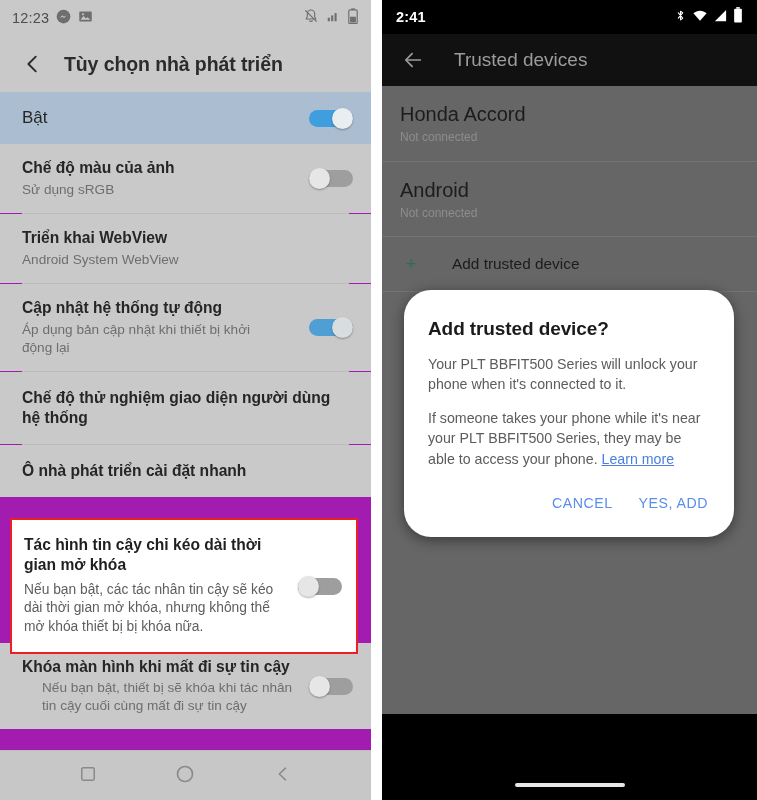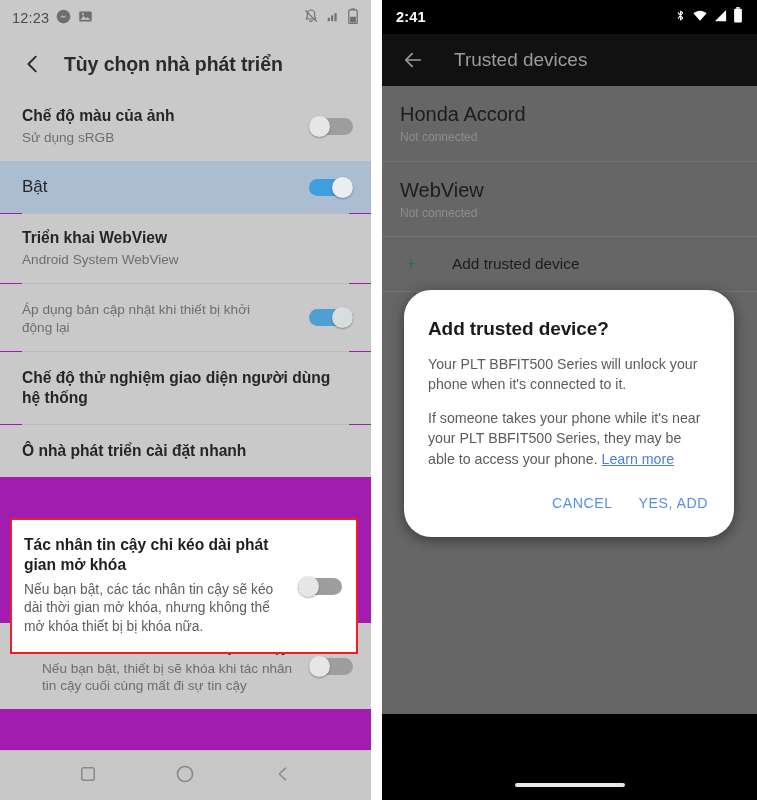--- a/index.html
+++ b/index.html
@@ -357,52 +357,53 @@
       <span class="back">
         <svg width="22" height="22" viewBox="0 0 24 24">
             <polyline points="15,4 7,12 15,20" fill="none" stroke="#2b2b2b" stroke-width="2.1" stroke-linecap="round" stroke-linejoin="round"></polyline>
           </svg>
       </span>
       <span class="title">Tùy chọn nhà phát triển</span>
     </div>
 
     <div class="llist">
 
+      <div class="row highlight">
+        <div class="texts">
+          <div class="rtitle" style="font-weight:normal;font-size:17px;">Bật</div>
+        </div>
+        <div class="tgl on bright">
+          <div class="track"></div>
+          <div class="knob"></div>
+        </div>
+      </div>
+
       <div class="row">
         <div class="texts">
           <div class="rtitle">Chế độ màu của ảnh</div>
           <div class="rsub">Sử dụng sRGB</div>
         </div>
         <div class="tgl off">
           <div class="track"></div>
           <div class="knob"></div>
         </div>
       </div>
-
-      <div class="row highlight">
-        <div class="texts">
-          <div class="rtitle" style="font-weight:normal;font-size:17px;">Bật</div>
-        </div>
-        <div class="tgl on bright">
-          <div class="track"></div>
-          <div class="knob"></div>
-        </div>
-      </div>
       <div class="divider"></div>
 
       <div class="row">
         <div class="texts">
           <div class="rtitle">Triển khai WebView</div>
           <div class="rsub">Android System WebView</div>
         </div>
       </div>
       <div class="divider"></div>
 
       <div class="row">
         <div class="texts">
+          <div class="rtitle">Cập nhật hệ thống tự động</div>
           <div class="rsub" style="max-width:252px;">Áp dụng bản cập nhật khi thiết bị khởi động lại</div>
         </div>
         <div class="tgl on">
           <div class="track"></div>
           <div class="knob"></div>
         </div>
       </div>
       <div class="divider"></div>
 
       <div class="row" style="padding-top:16px;padding-bottom:16px;">
@@ -428,21 +429,21 @@
         <div class="tgl off">
           <div class="track"></div>
           <div class="knob"></div>
         </div>
       </div>
     </div>
 
     <div class="redbox">
       <div class="inner">
         <div class="texts">
-          <div class="rtitle">Tác nhân tin cậy chỉ kéo dài phát gian mở khóa</div>
+          <div class="rtitle">Tác hình tin cậy chỉ kéo dài thời gian mở khóa</div>
           <div class="rsub">Nếu bạn bật, các tác nhân tin cậy sẽ kéo dài thời gian mở khóa, nhưng không thể mở khóa thiết bị bị khóa nữa.</div>
         </div>
         <div class="tgl off">
           <div class="track"></div>
           <div class="knob"></div>
         </div>
       </div>
     </div>
 
     <div class="lnav">
@@ -508,21 +509,21 @@
 
     <div class="rbody">
 
       <div class="drow">
         <div class="dtitle">Honda Accord</div>
         <div class="dsub">Not connected</div>
       </div>
       <div class="ddivider"></div>
 
       <div class="drow">
-        <div class="dtitle">WebView</div>
+        <div class="dtitle">Android</div>
         <div class="dsub">Not connected</div>
       </div>
       <div class="ddivider"></div>
 
       <div class="addrow">
         <span class="plus">+</span>
         <span class="alabel">Add trusted device</span>
       </div>
       <div class="ddivider"></div>
 

